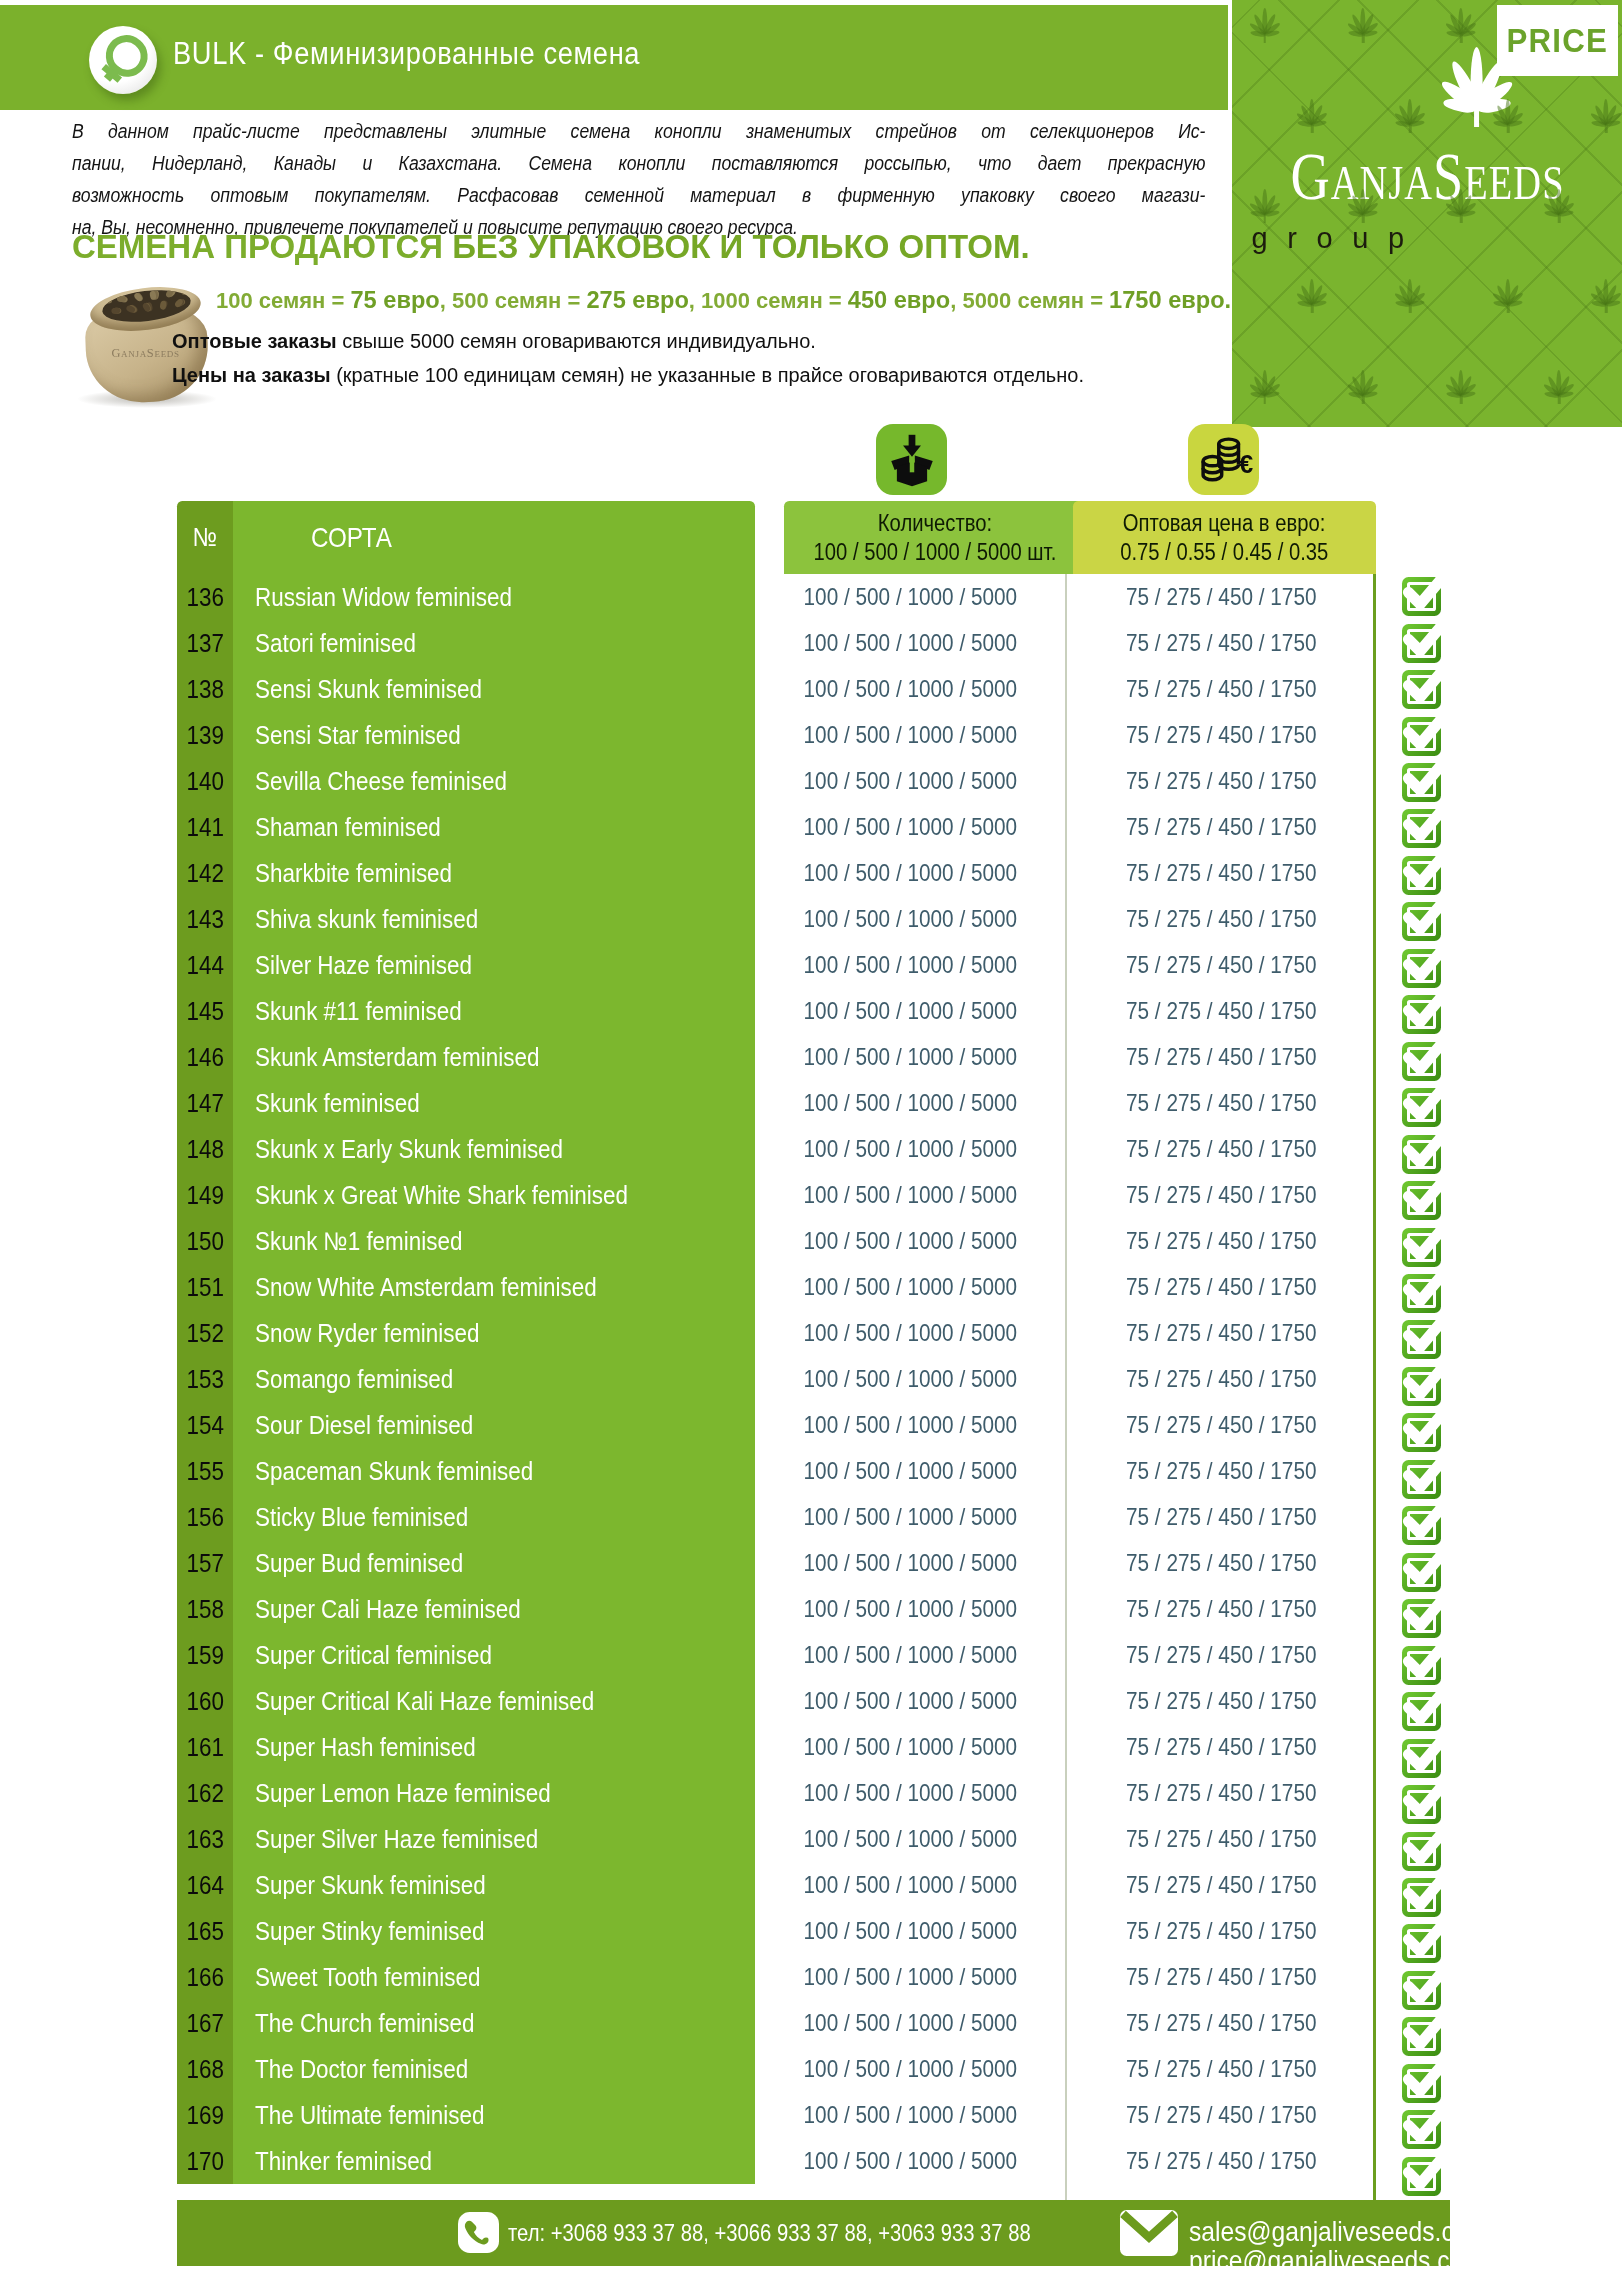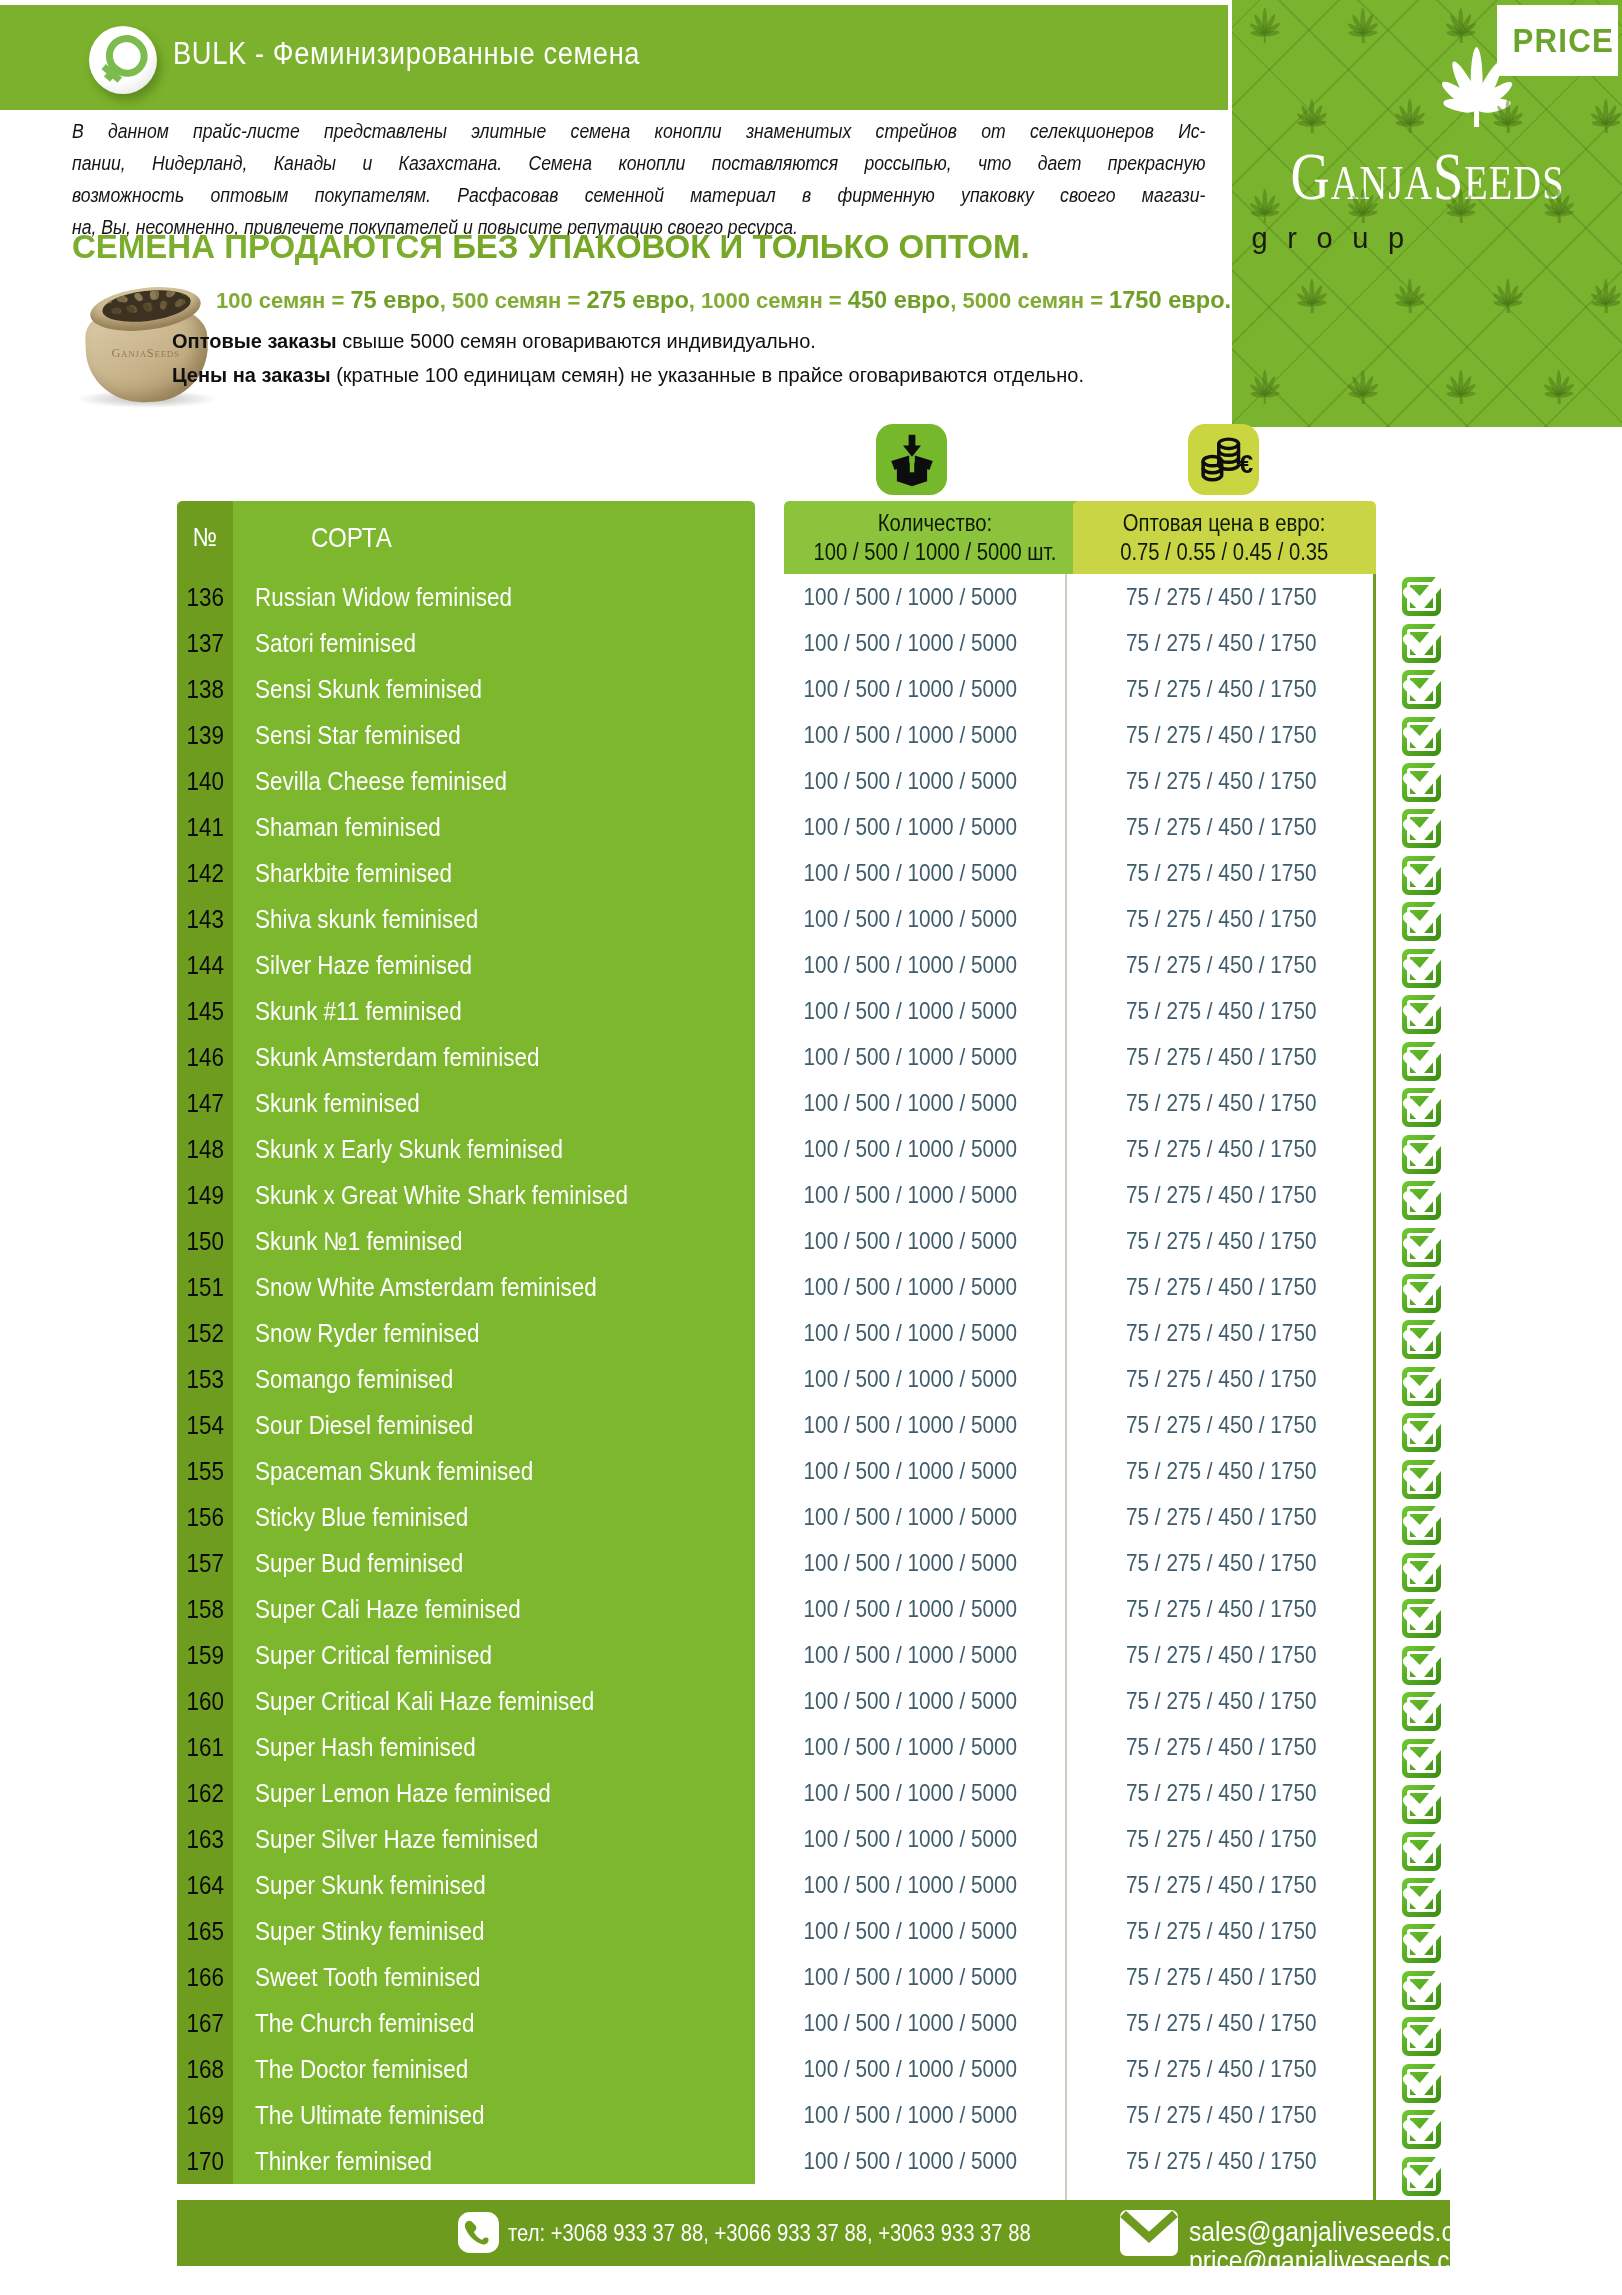--- a/index.html
+++ b/index.html
@@ -28,21 +28,21 @@
      repeating-linear-gradient(-45deg,transparent 0 54px,rgba(70,115,20,.28) 54px 56px);}
   .leaf{position:absolute;}
   .leaf .blade{position:absolute;left:50%;bottom:34%;transform-origin:50% 100%;
     border-radius:50% 50% 50% 50%/62% 62% 38% 38%;}
   .leaf .lstem{position:absolute;left:50%;bottom:14%;transform:translateX(-50%);}
   #brand-leaf{left:50%;top:43px;transform:translateX(-50%);}
   #brand-name{left:0;top:137px;width:100%;text-align:center;color:#fff;
     font-family:"Liberation Serif",serif;font-variant:small-caps;font-size:68px;font-weight:500;
     letter-spacing:1.3px;transform:scaleX(.8);transform-origin:center;white-space:nowrap;}
   #brand-group{left:0;top:222px;width:100%;color:#1c1c0e;font-size:29px;letter-spacing:19.6px;text-indent:19.6px;}
-  #price-badge{left:1497px;top:5.2px;width:121px;height:71px;background:#fff;display:flex;align-items:center;justify-content:flex-end;}
+  #price-badge{left:1497px;top:5.2px;width:121px;height:71px;background:#fff;display:flex;align-items:center;justify-content:center;}
   #price-badge span{color:#6ba32b;font-weight:bold;font-size:34px;letter-spacing:1.3px;transform:scaleX(.92);}
 
   
   #intro{left:72px;top:115px;width:1288px;transform:scaleX(.88);transform-origin:left top;
     font-style:italic;font-size:20px;line-height:32px;color:#141414;}
   #intro .jline{text-align:justify;text-align-last:justify;}
   #intro .jline.last{text-align-last:left;}
   #notice{left:72px;top:228px;font-size:33px;color:#7cad2c;font-weight:600;}
   #notice b{font-weight:800;color:#76a726;}
 

